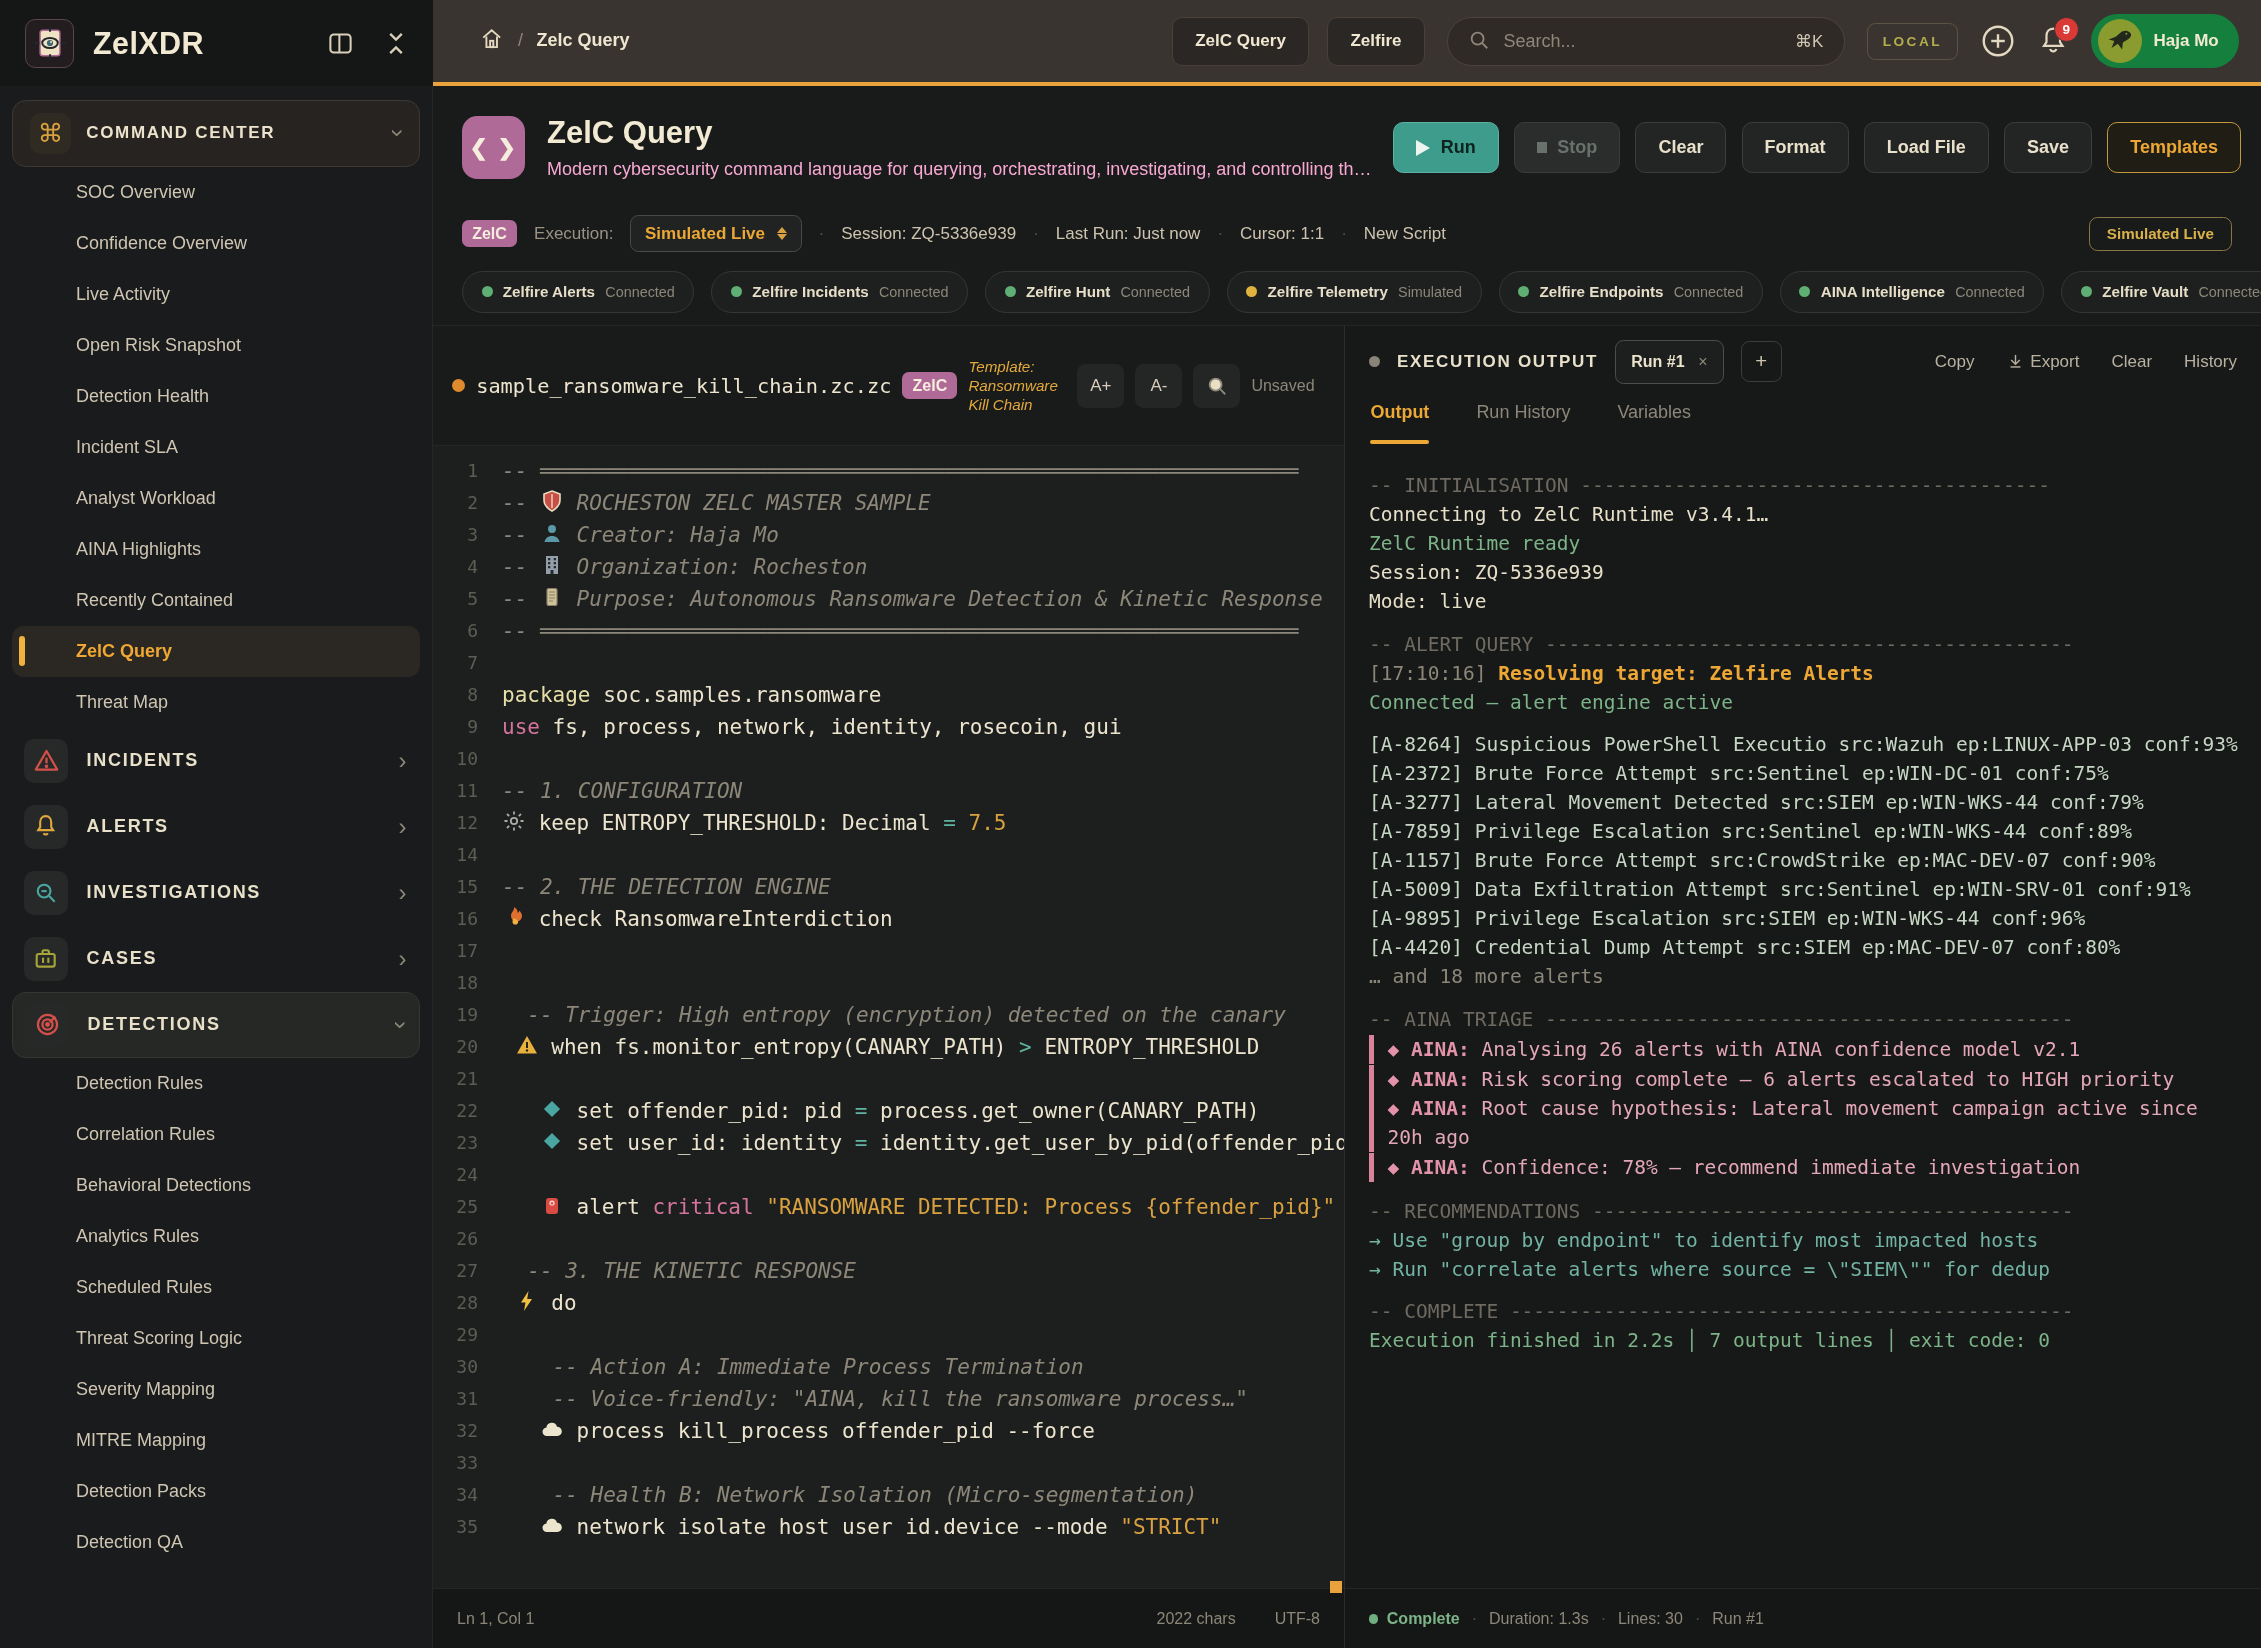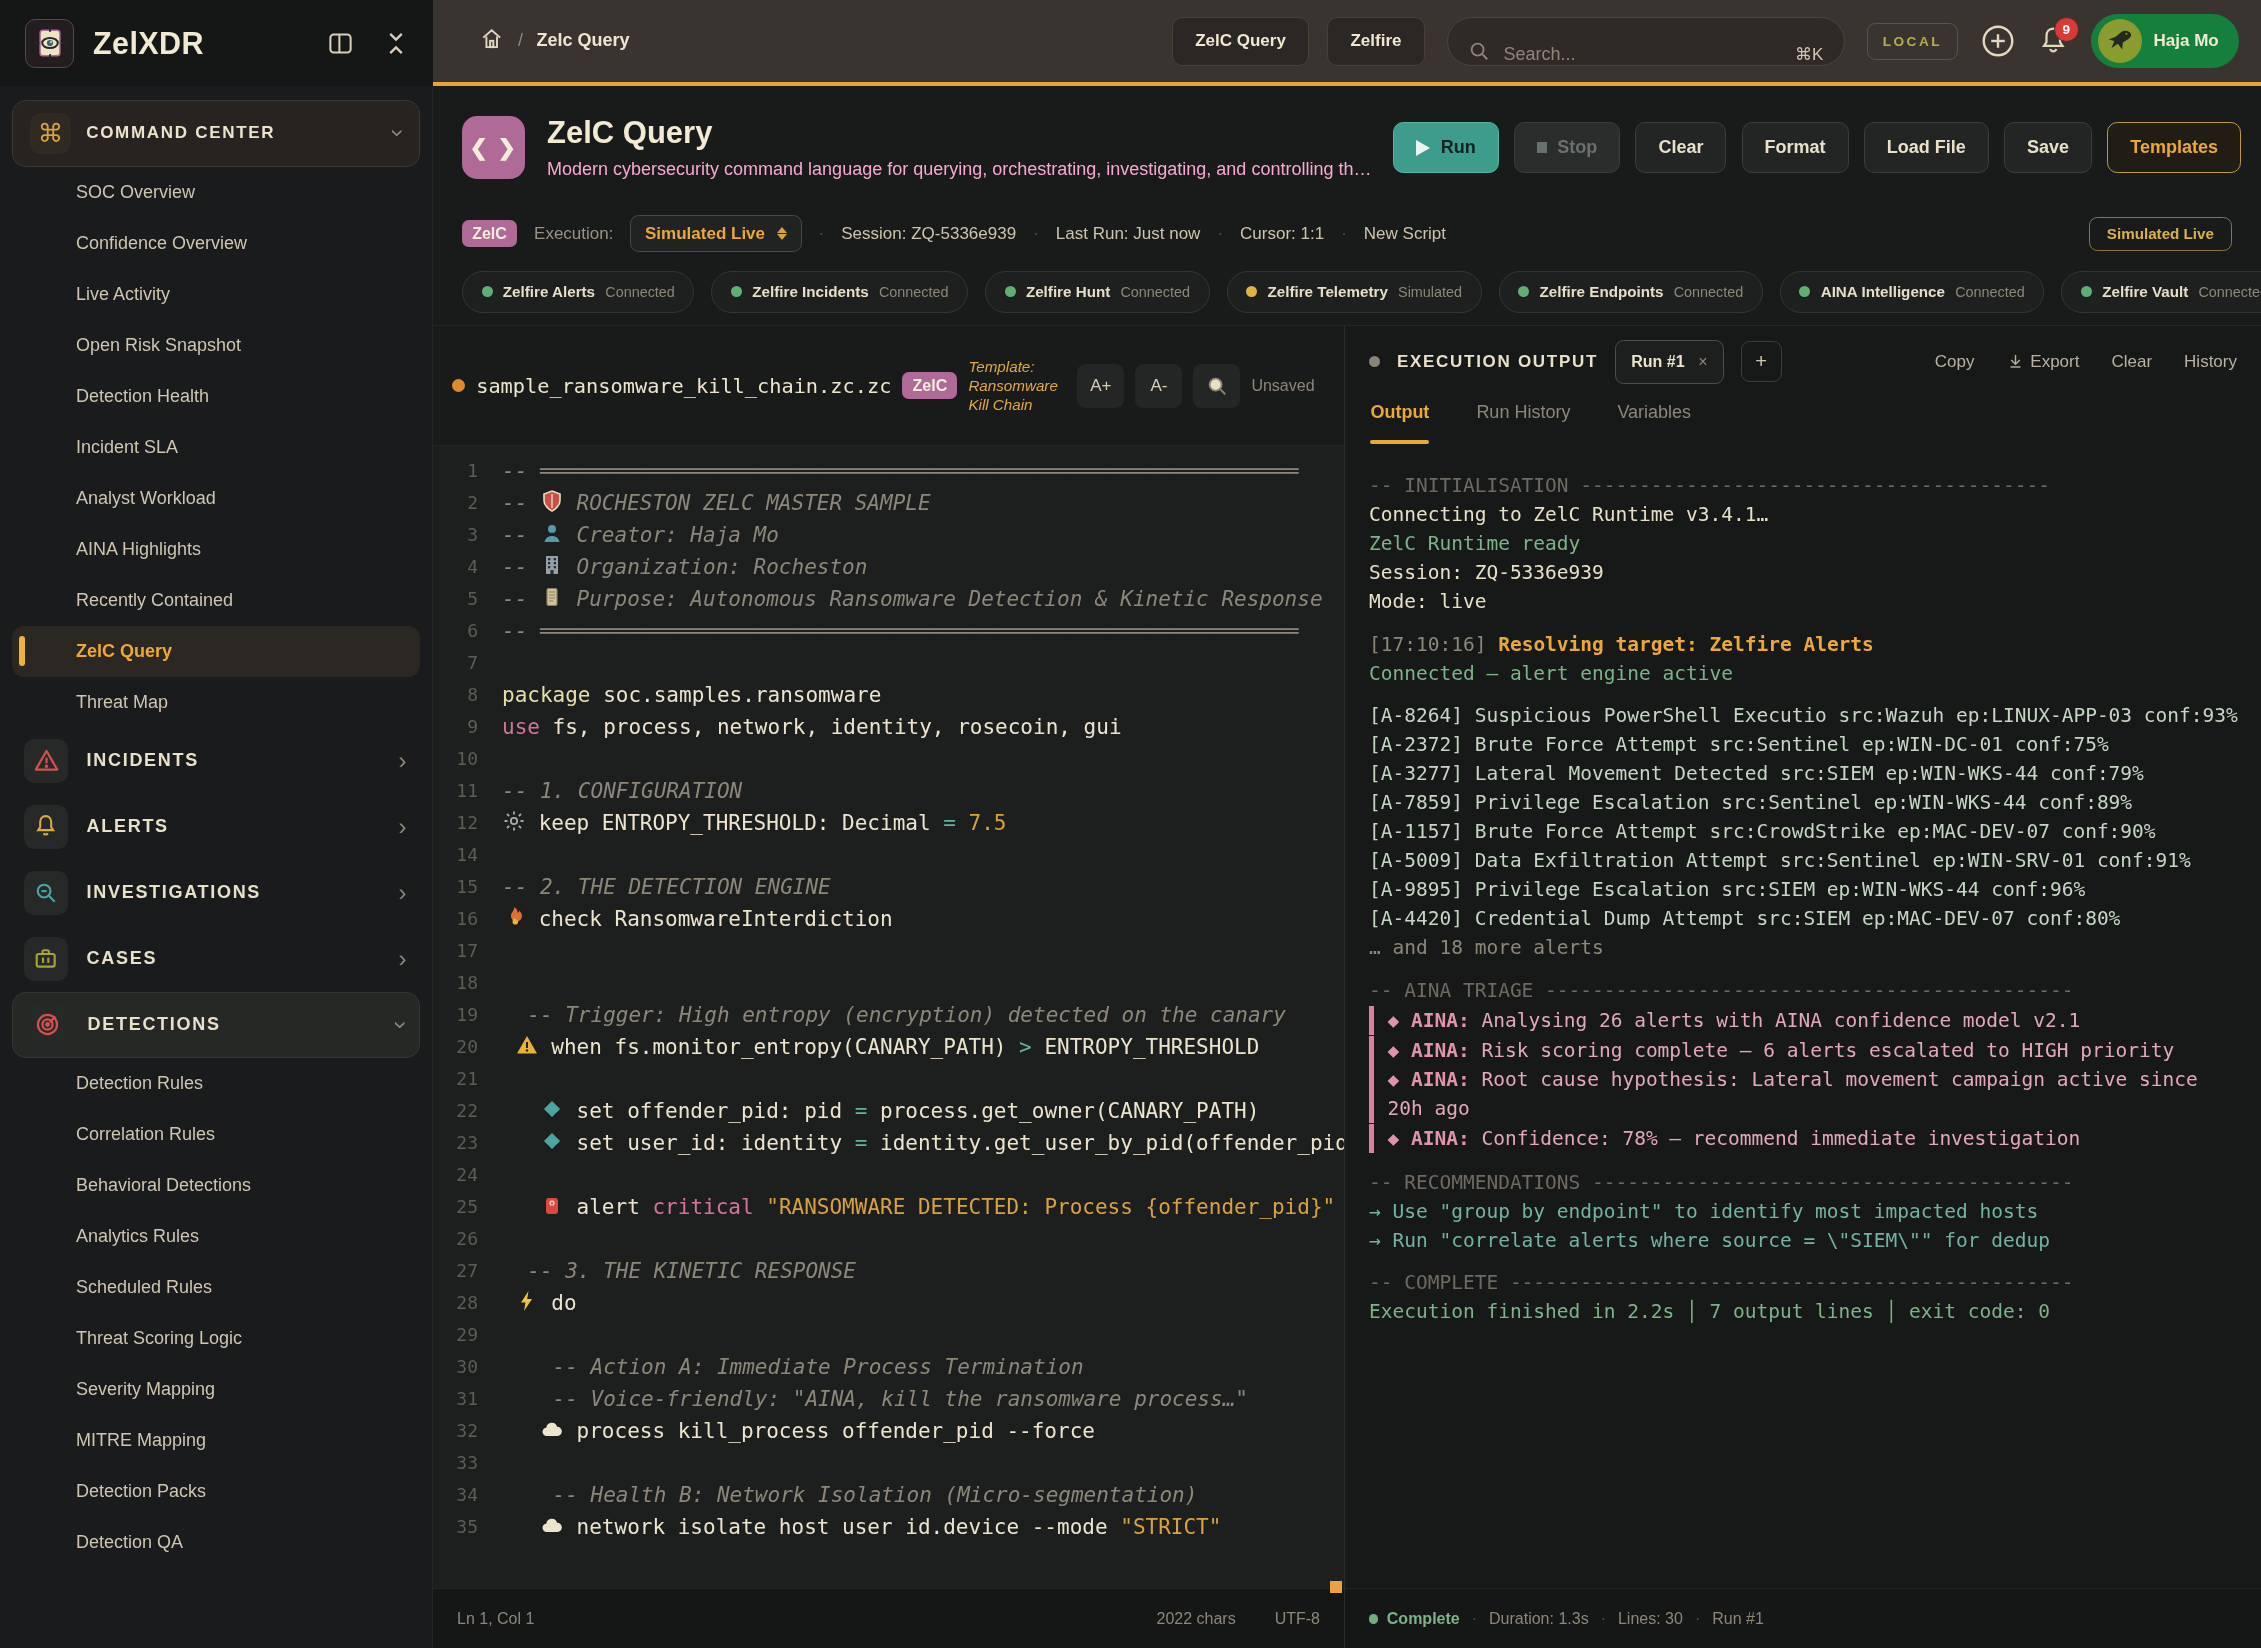--- a/index.html
+++ b/index.html
@@ -11,21 +11,21 @@
   .topbar { display:flex; height:86px; }
   .brand { width:433px; background:#151717; display:flex; align-items:center; padding:0 25.4px; flex-shrink:0; }
   .logo-box { width:49px; height:49px; border-radius:10.2px; background:#241d20; border:1.7px solid #5a4550; display:flex; align-items:center; justify-content:center; }
   .brand-name { font-size:30.5px; font-weight:bold; color:#f2e9d2; margin-left:18.6px; letter-spacing:0.4px; }
   .brand-icons { margin-left:auto; display:flex; gap:29px; align-items:center; color:#d9cfba; }
   .topbar-main { flex:1; background:#3a3430; border-bottom:4.2px solid #e8a33d; display:flex; align-items:center; padding:0 22px 0 46px; gap:22px; }
   .breadcrumb { display:flex; align-items:center; gap:13.6px; color:#efe6cf; font-size:18px; font-weight:bold; }
   .breadcrumb .sep { color:#8d8779; font-weight:normal; }
   .topbar-tabs { margin-left:auto; display:flex; gap:18.6px; }
   .top-tab { height:49px; padding:0 22px; display:flex; align-items:center; border-radius:10.2px; background:#2b2724; border:1.7px solid #494138; color:#f0e7d1; font-size:17px; font-weight:bold; }
-  .search { width:398px; height:49px; border-radius:25.4px; background:#2f2a26; border:1.7px solid #4c453e; display:flex; align-items:flex-end; padding:0 20.3px; gap:13.6px; }
+  .search { width:398px; height:49px; border-radius:25.4px; background:#2f2a26; border:1.7px solid #4c453e; display:flex; align-items:center; padding:0 20.3px; gap:13.6px; }
   .search-ph { color:#8d8779; font-size:18px; flex:1; }
   .search-kbd { color:#cfc6b4; font-size:17px; }
   .local-badge { height:37px; padding:0 15.2px; display:flex; align-items:center; border:1.7px solid #5a5442; border-radius:8.5px; color:#b4ad4e; font-size:13.6px; font-weight:bold; letter-spacing:2.5px; }
   .icon-btn { display:flex; align-items:center; justify-content:center; }
   .bell-wrap { position:relative; }
   .notif-badge { position:absolute; top:-8.5px; right:-10.2px; min-width:25.4px; height:25.4px; border-radius:12.7px; background:#d93a35; color:#fff; font-size:13.6px; font-weight:bold; display:flex; align-items:center; justify-content:center; border:1.7px solid #3a3430; }
   .user-pill { height:54px; border-radius:29px; background:#15803d; display:flex; align-items:center; padding:0 20.3px 0 6.8px; gap:12px; }
   .avatar { width:44px; height:44px; border-radius:50%; background:#8a9b2f; display:flex; align-items:center; justify-content:center; overflow:hidden; }
   .user-name { color:#f2e9d2; font-size:17px; font-weight:bold; }
 
@@ -644,20 +644,21 @@
             <span class="o-tab">Run History</span>
             <span class="o-tab">Variables</span>
           </div>
         <div class="console" id="consoleArea">
             <div class="c-section">-- INITIALISATION ----------------------------------------</div>
             <div class="c-plain">Connecting to ZelC Runtime v3.4.1…</div>
             <div class="c-success">ZelC Runtime ready</div>
             <div class="c-plain">Session: ZQ-5336e939</div>
             <div class="c-plain">Mode: live</div>
             <div class="c-blank"></div>
+            <div class="c-section">-- ALERT QUERY ---------------------------------------------</div>
             <div class="c-plain"><span class="c-time">[17:10:16]</span> <span class="c-hl">Resolving target: Zelfire Alerts</span></div>
             <div class="c-success">Connected — alert engine active</div>
             <div class="c-blank"></div>
             <div class="c-alert">[A-8264] Suspicious PowerShell Executio src:Wazuh ep:LINUX-APP-03 conf:93%</div>
             <div class="c-alert">[A-2372] Brute Force Attempt src:Sentinel ep:WIN-DC-01 conf:75%</div>
             <div class="c-alert">[A-3277] Lateral Movement Detected src:SIEM ep:WIN-WKS-44 conf:79%</div>
             <div class="c-alert">[A-7859] Privilege Escalation src:Sentinel ep:WIN-WKS-44 conf:89%</div>
             <div class="c-alert">[A-1157] Brute Force Attempt src:CrowdStrike ep:MAC-DEV-07 conf:90%</div>
             <div class="c-alert">[A-5009] Data Exfiltration Attempt src:Sentinel ep:WIN-SRV-01 conf:91%</div>
             <div class="c-alert">[A-9895] Privilege Escalation src:SIEM ep:WIN-WKS-44 conf:96%</div>

